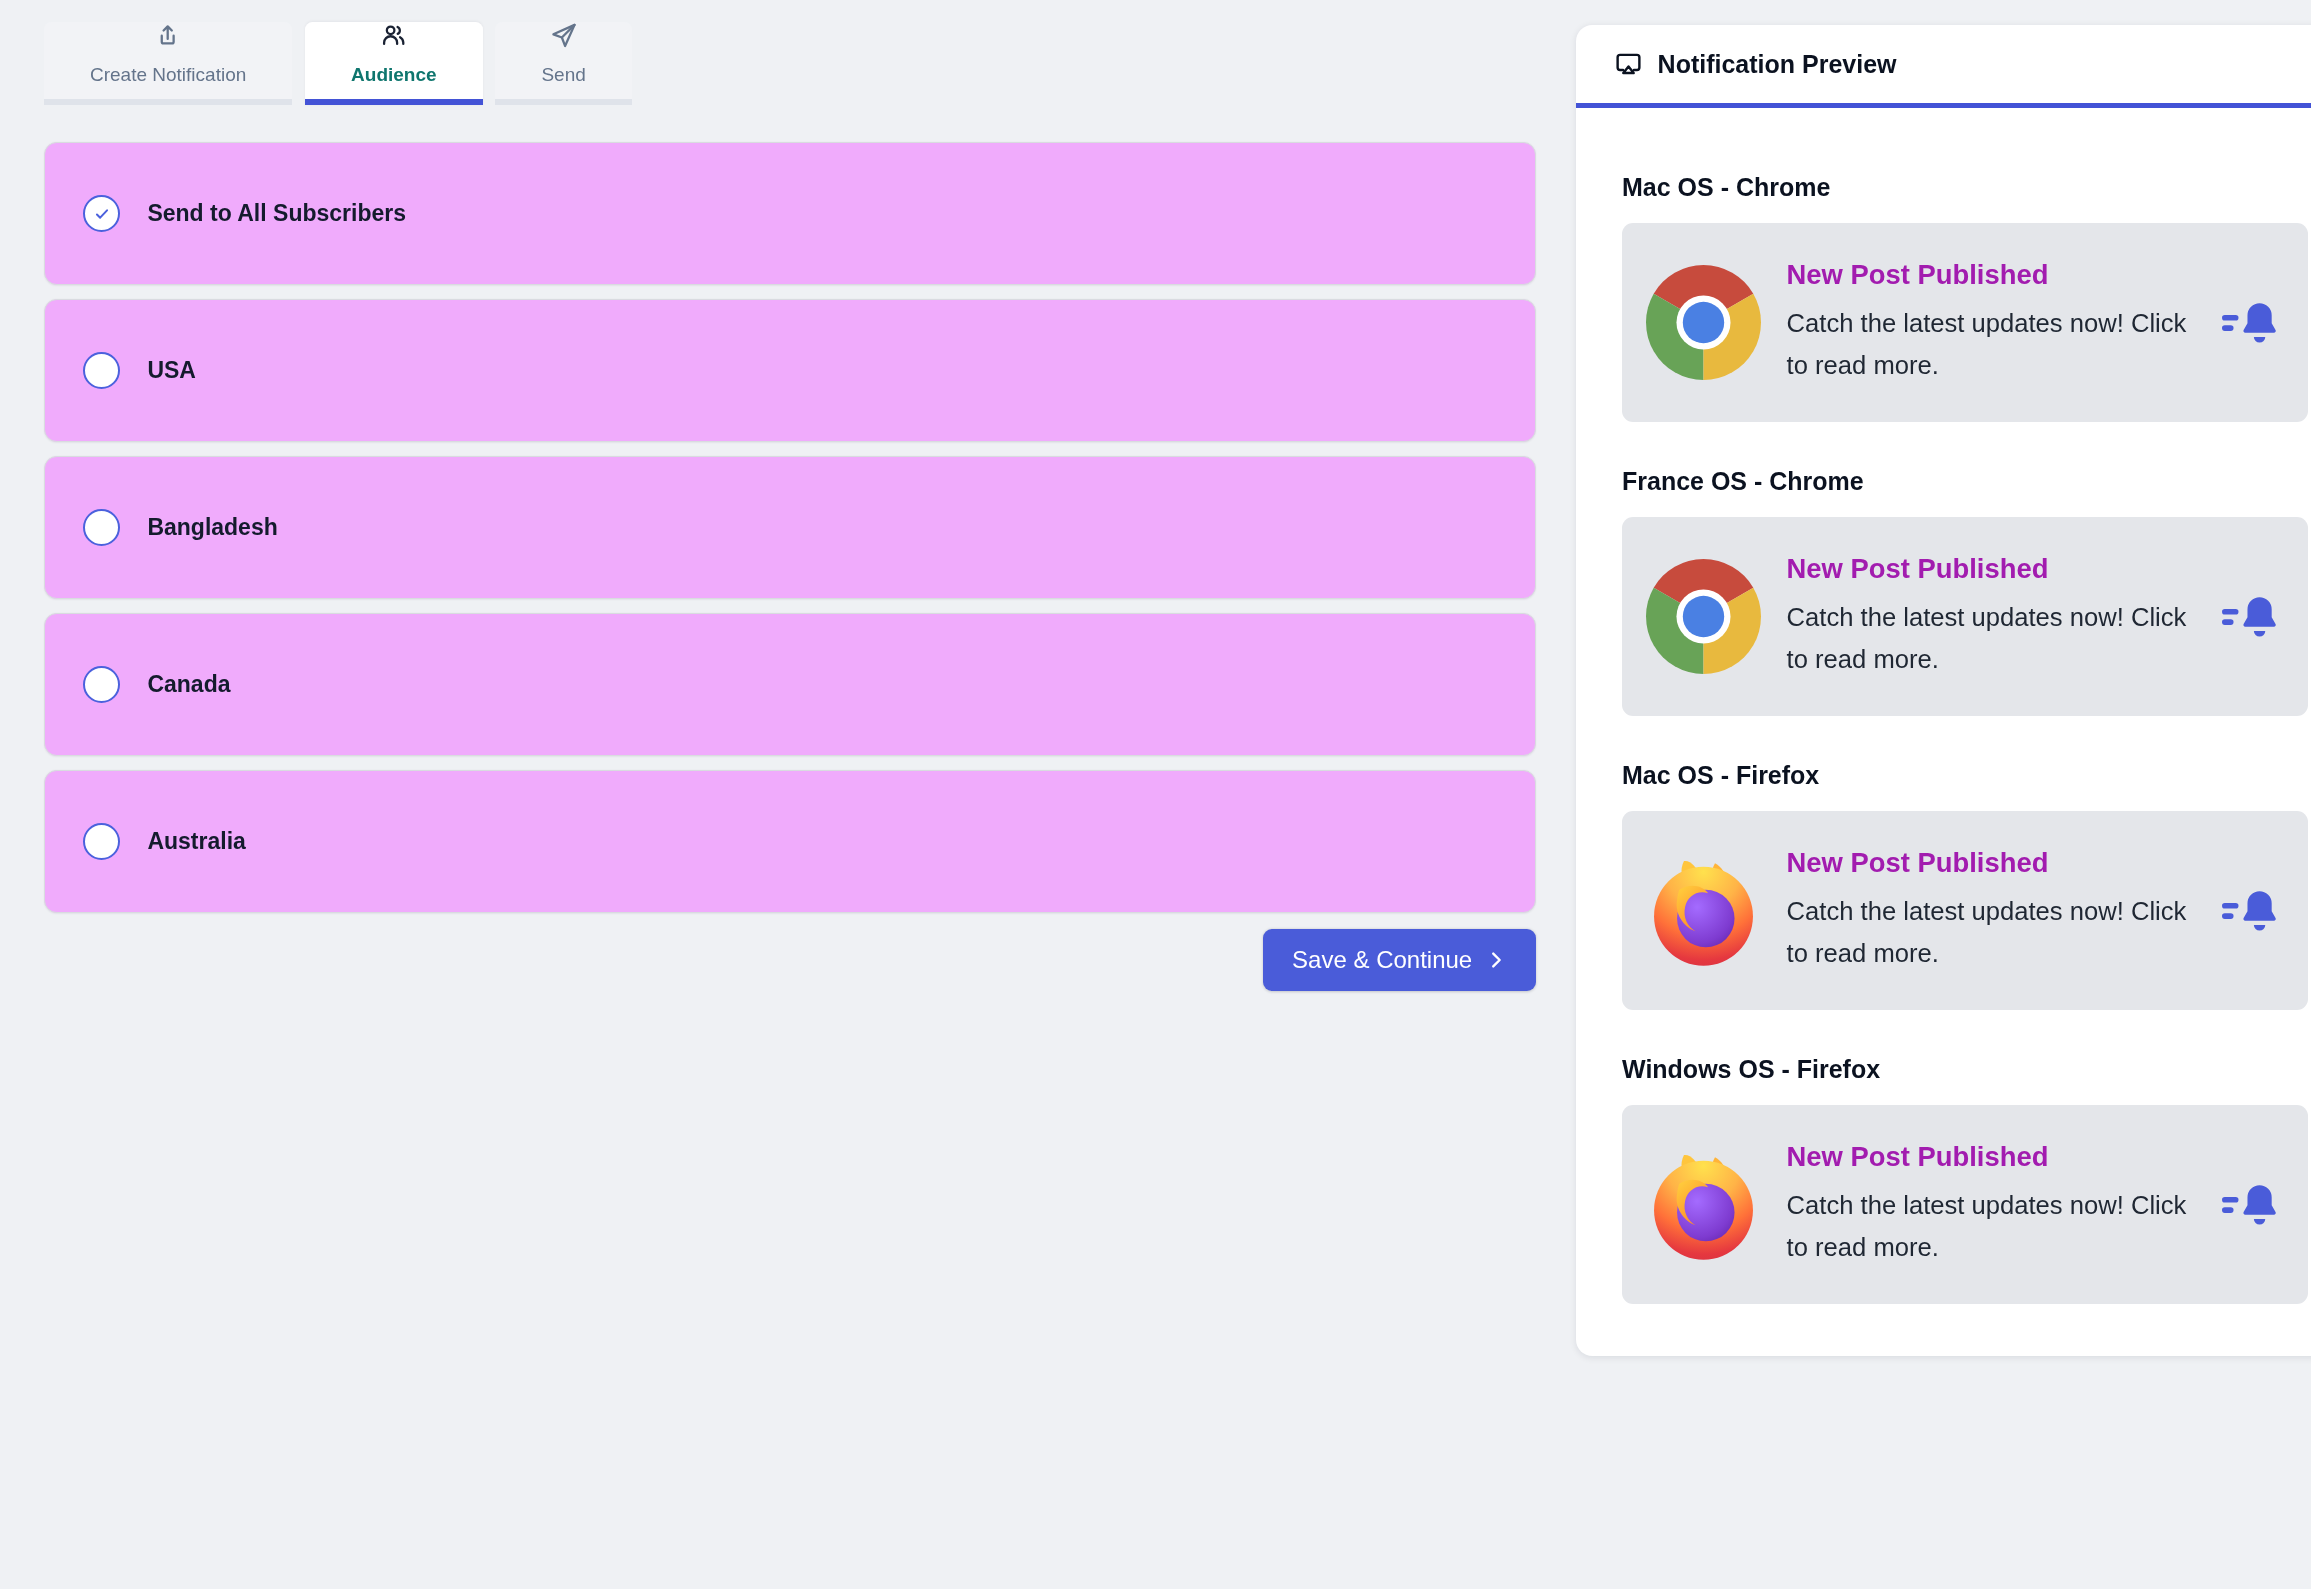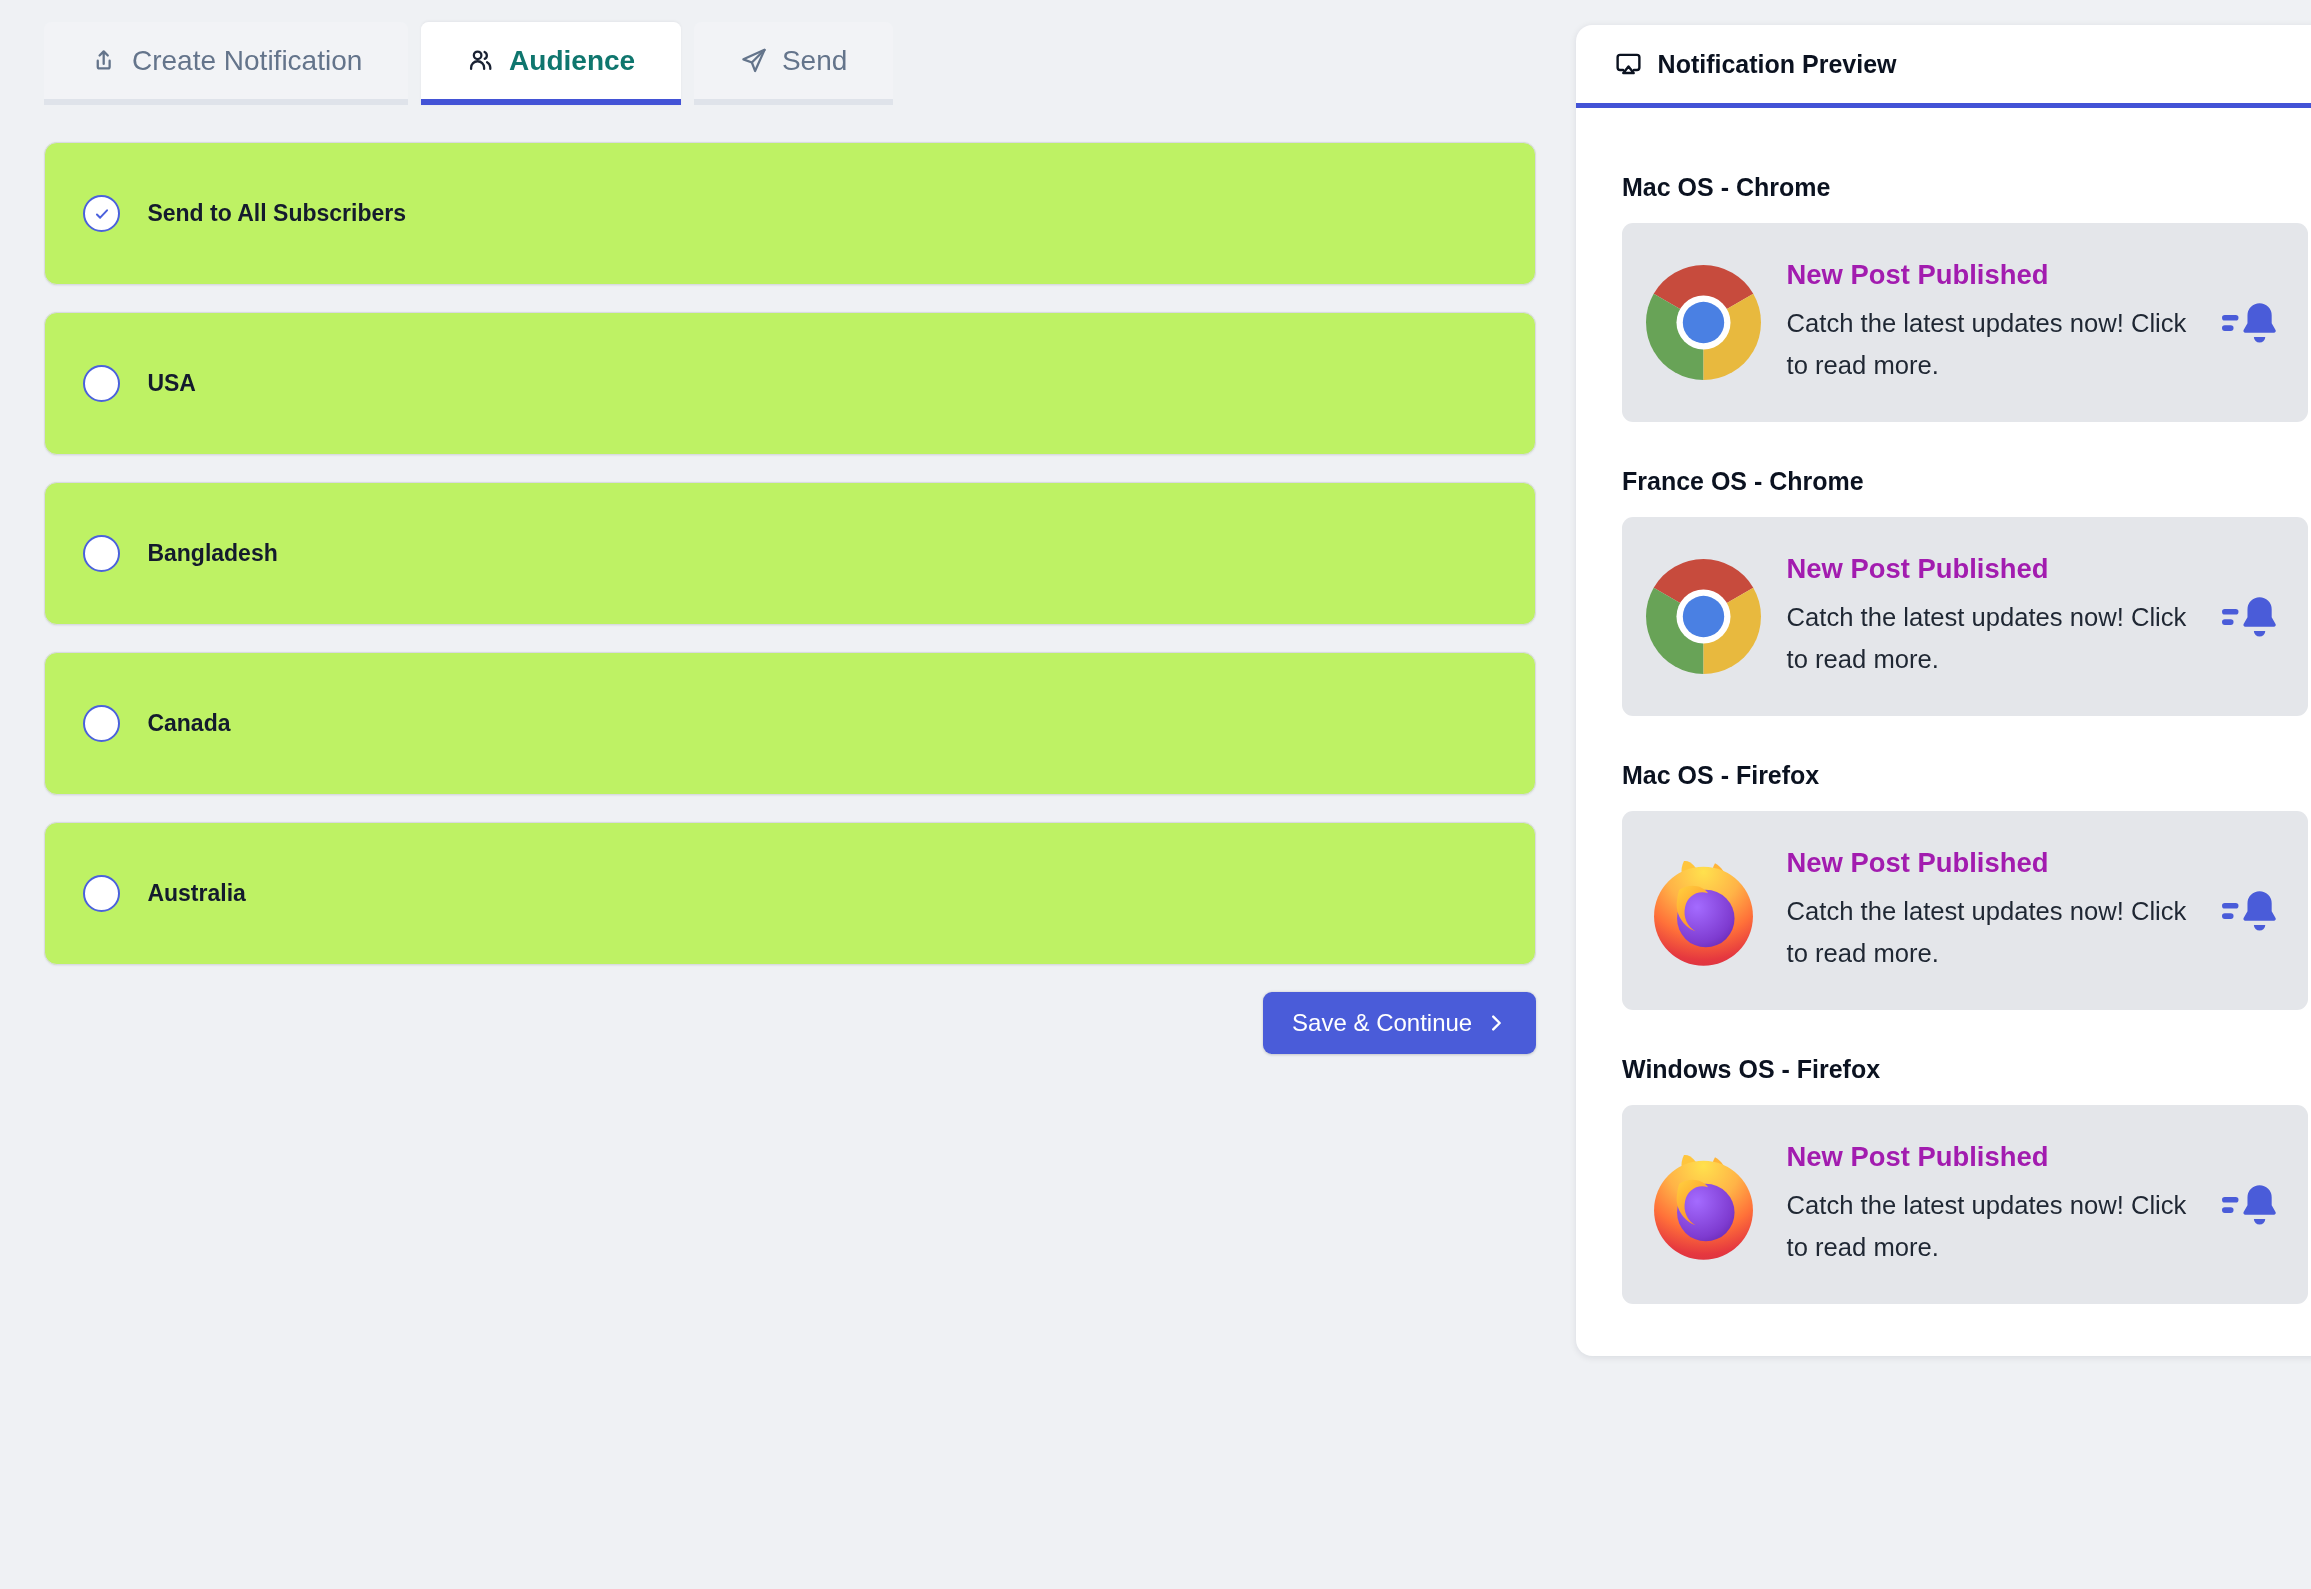--- a/index.html
+++ b/index.html
@@ -11,46 +11,47 @@
     color: #141b2d;
   }
 
   
   .left-col { position: absolute; left: 44px; top: 22px; width: 1492px; }
 
   .tabbar { display: flex; align-items: stretch; height: 83px; }
   .tab {
     display: flex; align-items: center; gap: 14.6px;
     padding: 0 46px;
-    font-size: 28px; font-weight: 500; color: #64748b;
+    font-size: 19px; font-weight: 500; color: #64748b;
     background: #f2f3f6;
     border-bottom: 6.4px solid #dfe3ea;
     margin-right: 12.8px;
     border-radius: 7.3px 7.3px 0 0;
     cursor: pointer;
+    flex-direction: column;
   }
   .tab svg { width: 27.4px; height: 27.4px; stroke: #64748b; fill: none; stroke-width: 2; stroke-linecap: round; stroke-linejoin: round; }
   .tab.active {
     background: #ffffff;
     color: #0f766e; font-weight: 600;
     border-bottom-color: #4353d6;
     box-shadow: 0 -0.9px 2.7px rgba(16,24,40,.05);
   }
   .tab.active svg { stroke: #1a2233; }
 
   .options { margin-top: 37px; }
   .option-card {
     height: 143px; width: 100%;
-    background: #bef264;
+    background: #f0abfc;
     border: 1.4px solid #d9dbe0;
     border-radius: 12.8px;
     box-shadow: 0 0.9px 1.8px rgba(16,24,40,.06);
     display: flex; align-items: center;
     padding-left: 38px; gap: 27.4px;
-    margin-bottom: 27px;
+    margin-bottom: 14px;
     cursor: pointer;
   }
   .radio {
     width: 37px; height: 37px; flex: 0 0 37px;
     border: 2.7px solid #4b61dd; border-radius: 50%;
     background: #fff;
     display: flex; align-items: center; justify-content: center;
   }
   .radio svg { width: 22px; height: 22px; display: none; }
   .option-card.selected .radio svg { display: block; }

